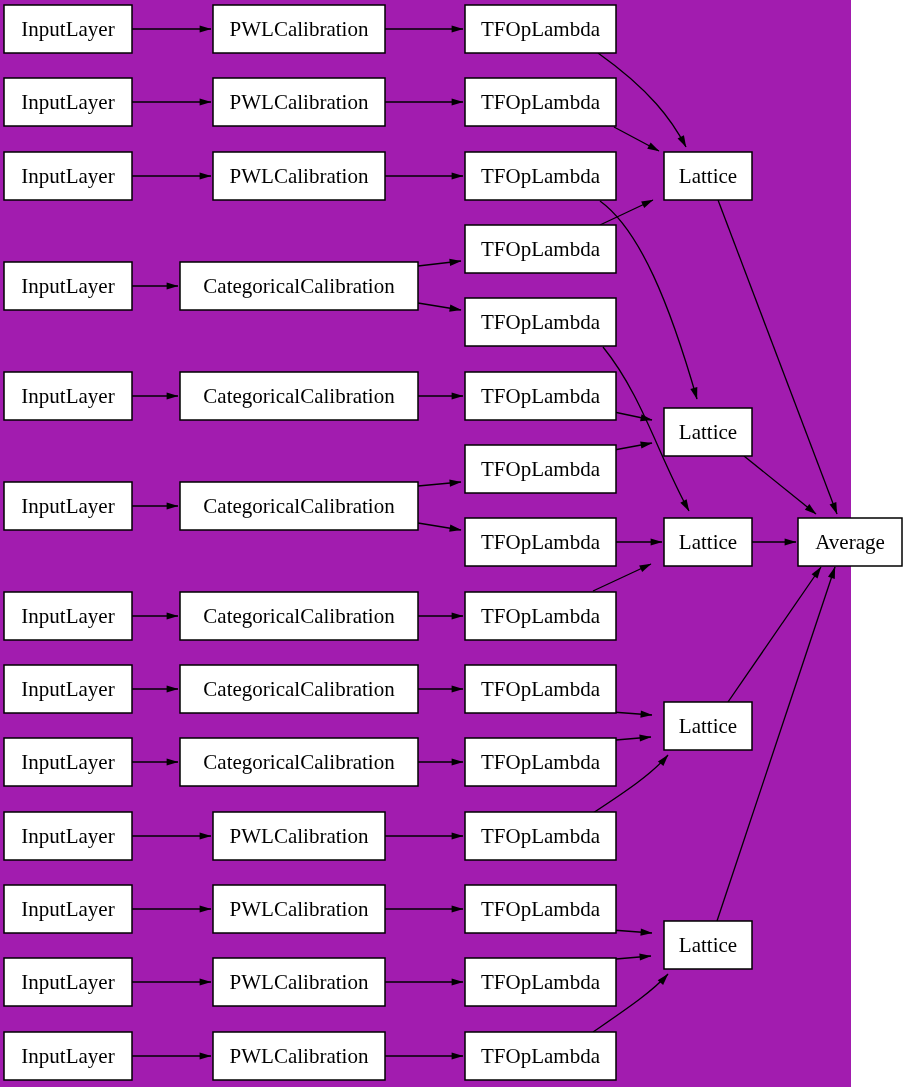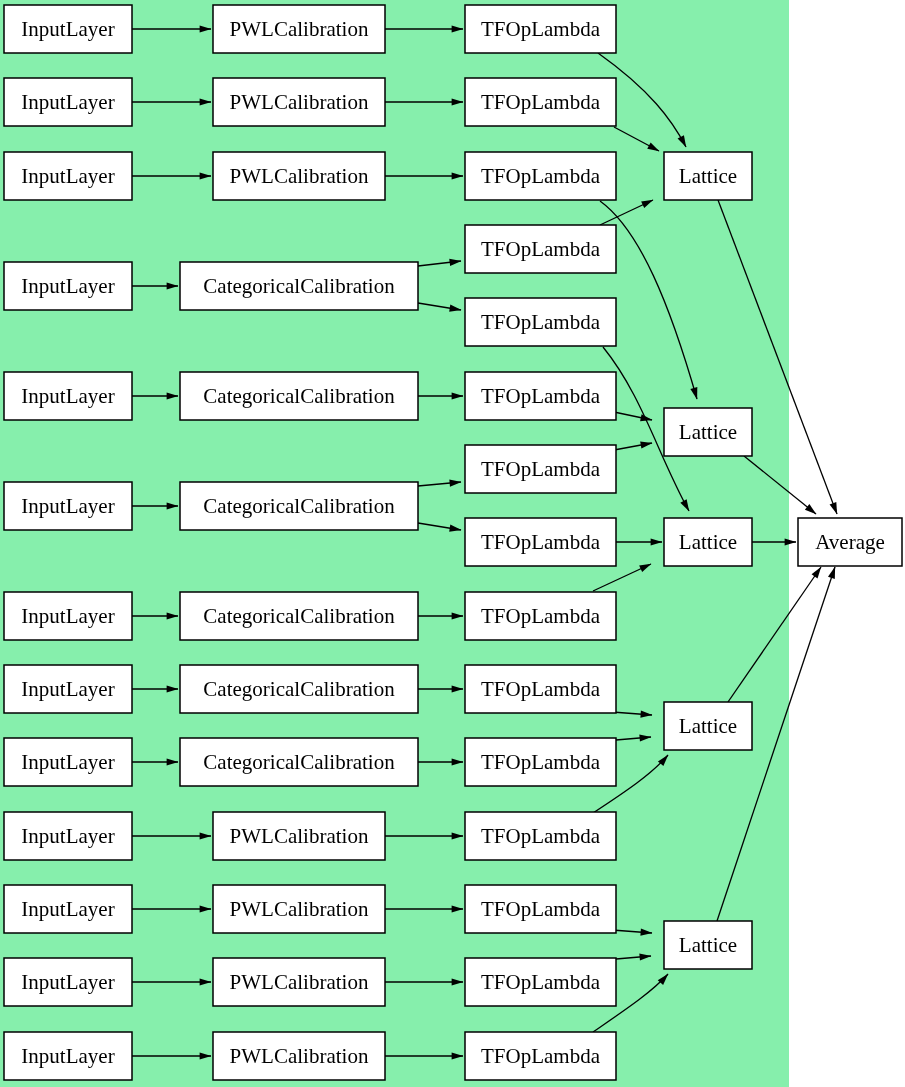--- a/index.html
+++ b/index.html
@@ -1,16 +1,16 @@
 <!DOCTYPE html>
 <html><head>
 <meta charset="utf-8">
 <style>
   html, body { margin: 0; padding: 0; background: #ffffff; }
-  .canvas-wrap { width: 789px; height: 1087px; position: relative; background: #86efac; }
+  .canvas-wrap { width: 851px; height: 1087px; position: relative; background: #a21caf; }
   svg { display: block; }
   .node-rect { fill: #ffffff; stroke: #000000; stroke-width: 1.5px; }
   .node-label {
     font-family: "Liberation Serif", "DejaVu Serif", serif;
     font-size: 21px;
     fill: #000000;
     text-anchor: middle;
   }
   .edge-path { fill: none; stroke: #000000; stroke-width: 1.3px; }
 </style>

